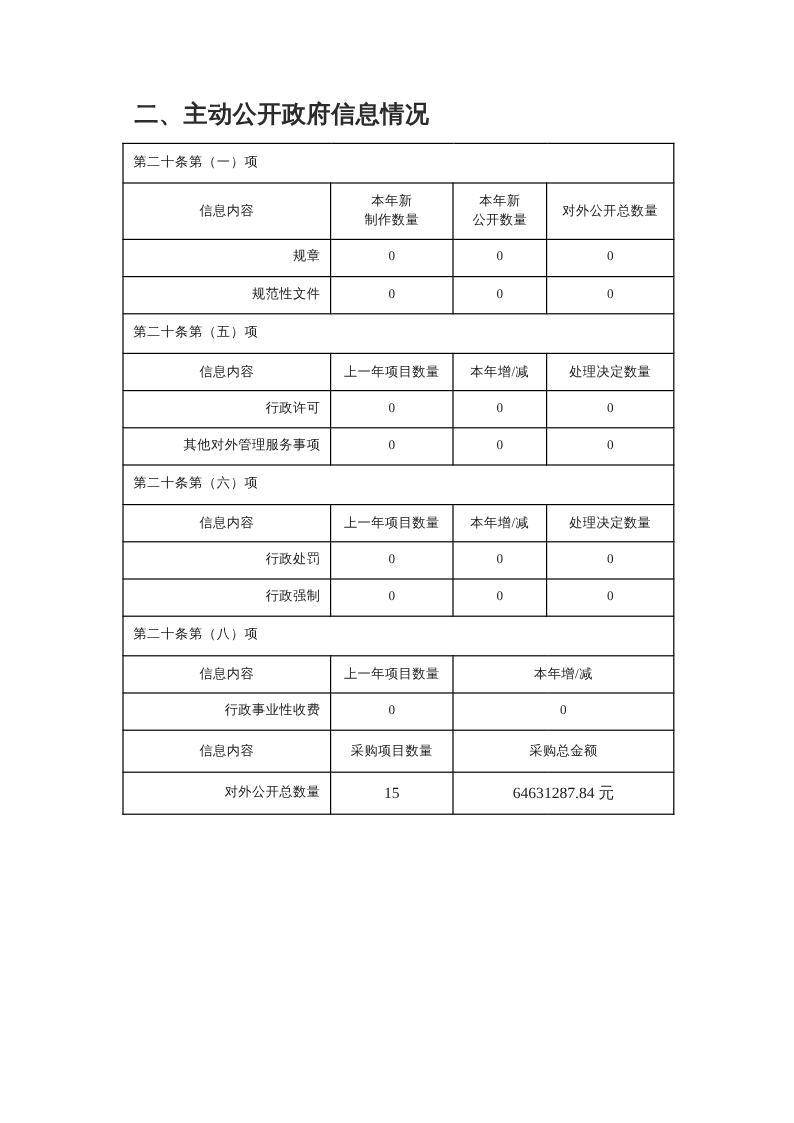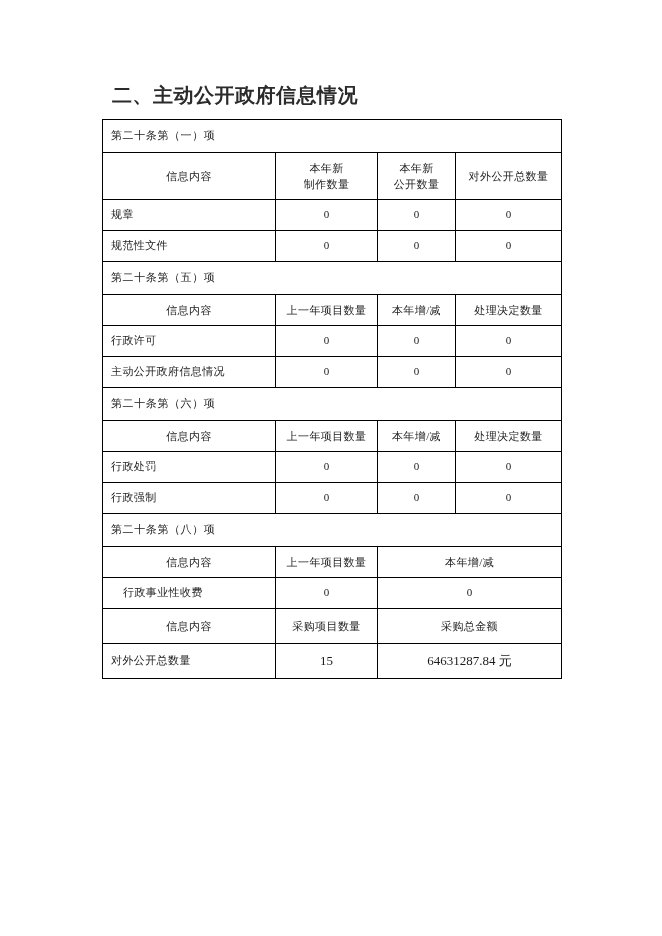--- a/index.html
+++ b/index.html
@@ -81,21 +81,21 @@
     height: 30px;
   }
 
   td.col-head .stack {
     display: block;
     line-height: 1.5;
   }
 
   
   td.label-cell {
-    text-align: left;
+    text-align: right;
     height: 30px;
     letter-spacing: 0.4px;
   }
   td.label-cell.pad {
     padding-left: 20px;
   }
   td.num-cell {
     text-align: center;
     height: 30px;
     font-family: "Liberation Serif", "DejaVu Serif", serif;
@@ -185,21 +185,21 @@
             <span class="stack">处理决定数量</span>
           </td>
         </tr>
         <tr>
           <td class="label-cell">行政许可</td>
           <td class="num-cell">0</td>
           <td class="num-cell">0</td>
           <td class="num-cell">0</td>
         </tr>
         <tr>
-          <td class="label-cell">主动公开政府信息情况</td>
+          <td class="label-cell">其他对外管理服务事项</td>
           <td class="num-cell">0</td>
           <td class="num-cell">0</td>
           <td class="num-cell">0</td>
         </tr>
 
         <tr>
           <td class="section-head" colspan="4">第二十条第（六）项</td>
         </tr>
         <tr>
           <td class="col-head short">

